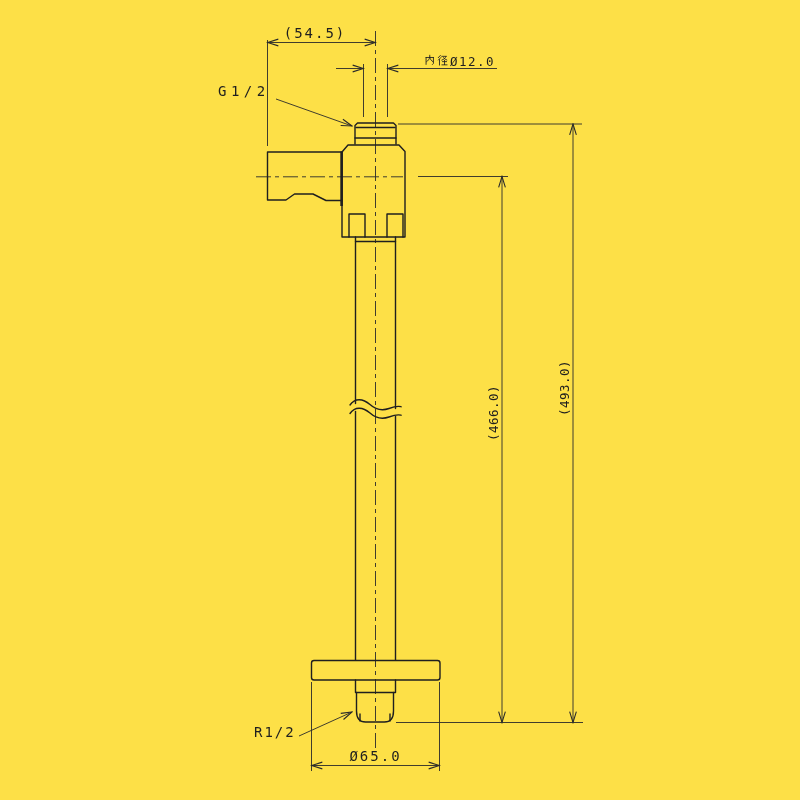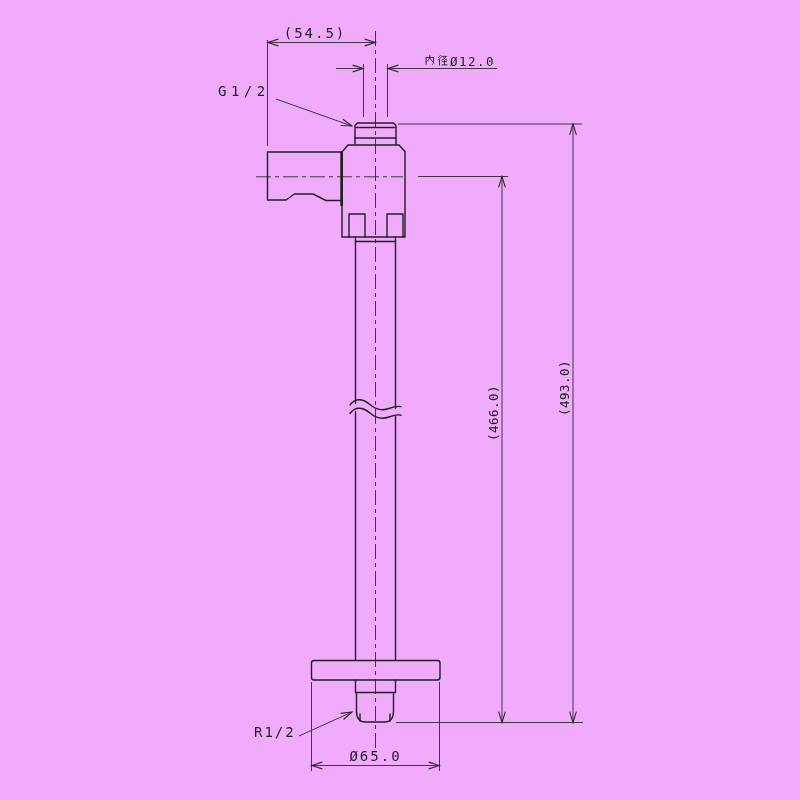--- a/index.html
+++ b/index.html
@@ -1,17 +1,17 @@
 <!DOCTYPE html>
 <html><head>
 <meta charset="utf-8">
 <style>
   html,body{margin:0;padding:0;background:#e9e9e9;}
   .canvas{
-    position:relative;width:800px;height:800px;background:#f0abfc;
+    position:relative;width:800px;height:800px;background:#fde047;
     font-family:"DejaVu Sans Mono","Liberation Mono",monospace;
     overflow:hidden;
   }
   svg{display:block;}
   text{
     font-family:"DejaVu Sans Mono","Liberation Mono",monospace;
     fill:#1f1f1f;
   }
   .dim-text{font-size:14px;letter-spacing:2px;}
   .dim-text-sm{font-size:12.5px;letter-spacing:1.5px;}

